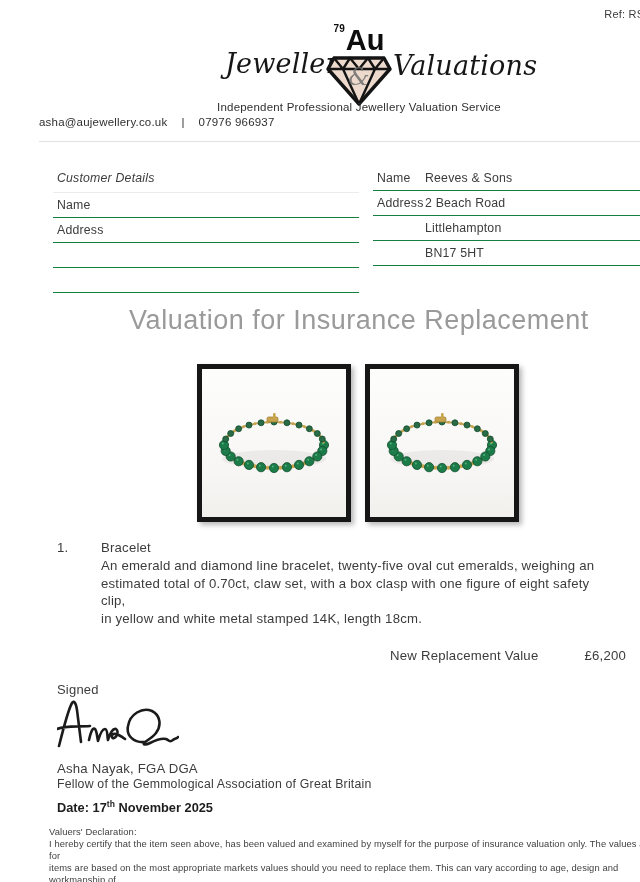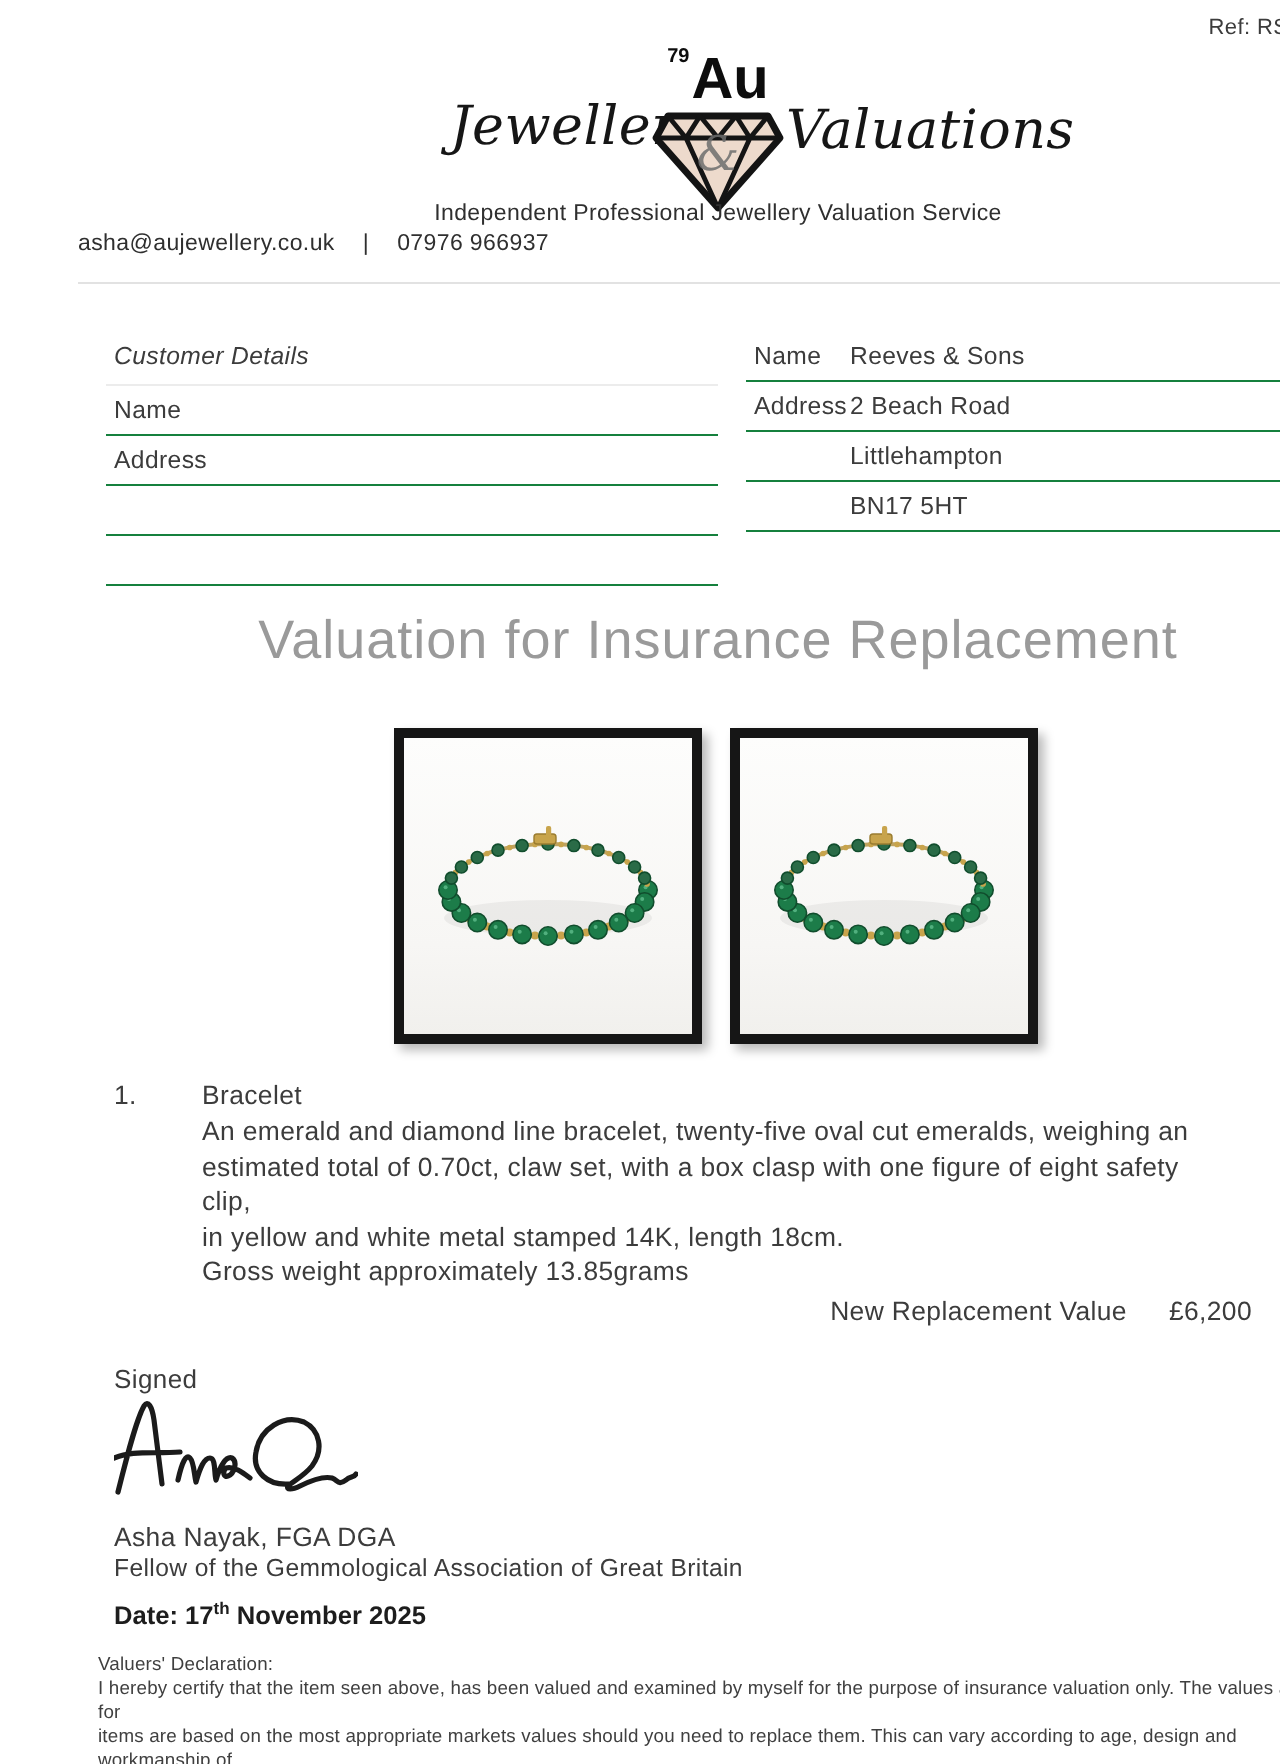--- a/index.html
+++ b/index.html
@@ -44,21 +44,21 @@
     box-shadow:3px 3px 5px rgba(0,0,0,.28);}
   .photo.p1{left:158px;}
   .photo.p2{left:326px;}
   .photo svg{display:block;}
   
   .item-num{position:absolute;top:540px;left:18px;font-size:13.2px;}
   .item-name{position:absolute;top:540px;left:62px;font-size:13.2px;}
   .item-desc{position:absolute;top:557px;left:62px;width:500px;font-size:13.2px;
     line-height:17.6px;}
   .value-row{position:absolute;top:648px;left:0;right:53px;display:flex;
-    justify-content:flex-end;gap:21px;font-size:13.2px;color:#3c3c3c;}
+    justify-content:flex-end;gap:46px;font-size:13.2px;color:#3c3c3c;}
   
   .signed-label{position:absolute;top:682px;left:18px;font-size:13px;}
   .signature-svg{position:absolute;top:698px;left:18px;}
   .valuer-name{position:absolute;top:761px;left:18px;font-size:13.2px;}
   .valuer-title{position:absolute;top:777px;left:18px;font-size:12.3px;}
   .date-line{position:absolute;top:799px;left:18px;font-size:12.8px;color:#1d1d1d;
     font-weight:600;letter-spacing:0;}
   .date-line sup{font-size:8.5px;vertical-align:5px;}
   
   .declaration{position:absolute;top:826px;left:10px;width:622px;font-size:9.4px;
@@ -267,21 +267,20 @@
         <rect x="71" y="44" width="2.6" height="6" rx="1" fill="#c8a44c"></rect>
       </svg>
   </figure>
 
   <div class="item-num">1.</div>
   <div class="item-name">Bracelet</div>
   <div class="item-desc">
     <div>An emerald and diamond line bracelet, twenty-five oval cut emeralds, weighing an</div>
     <div>estimated total of 0.70ct, claw set, with a box clasp with one figure of eight safety clip,</div>
     <div>in yellow and white metal stamped 14K, length 18cm.</div>
-    <div>Gross weight approximately 13.85grams</div>
   </div>
   <div class="value-row">
     <span>New Replacement Value</span>
     <span>£6,200</span>
   </div>
 
   <div class="signed-label">Signed</div>
   <svg class="signature-svg" width="122" height="54" viewBox="0 0 122 54">
     <path d="M2,48 C6,32 11,12 15,5 C17,2 19,5 20,12 L24,44
              M0,31 C9,27 20,29 33,28

